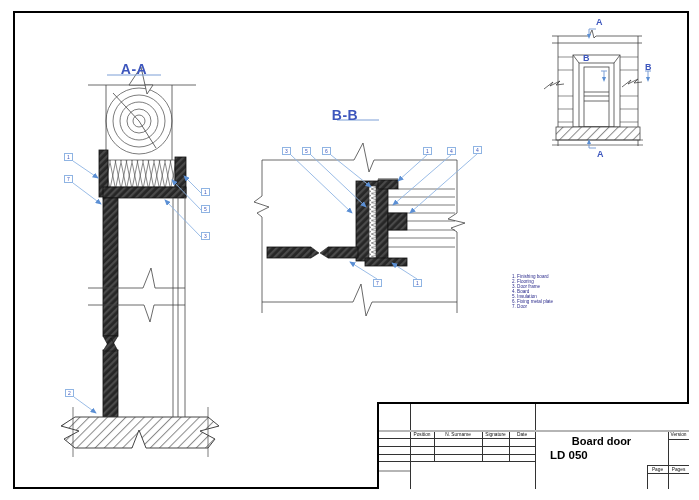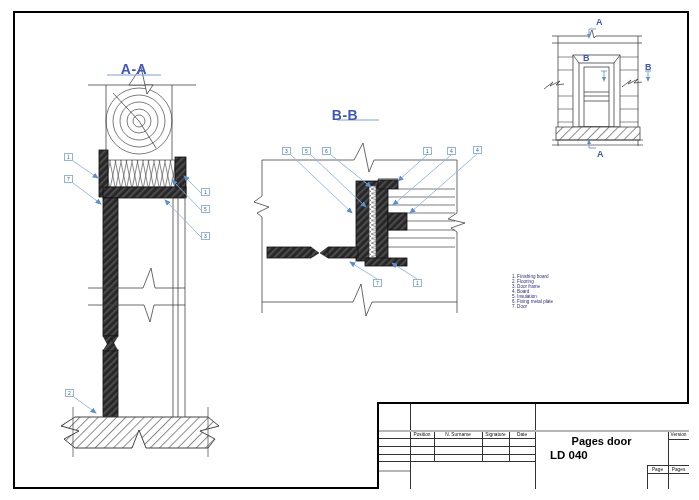--- a/index.html
+++ b/index.html
@@ -235,16 +235,16 @@
     <div class="hl" style="left:268px;top:69px;width:42px;height:1px;"></div>
     <div class="hl gray" style="left:0;top:66px;width:31px;height:2px;"></div>
 
     <div class="tb-txt" style="left:31px;top:28px;width:24px;">Position</div>
     <div class="tb-txt" style="left:55px;top:28px;width:48px;">N. Surname</div>
     <div class="tb-txt" style="left:103px;top:28px;width:27px;">Signature</div>
     <div class="tb-txt" style="left:130px;top:28px;width:26px;">Date</div>
     <div class="tb-txt" style="left:289px;top:28px;width:21px;">Version</div>
     <div class="tb-txt" style="left:268px;top:62.5px;width:21px;">Page</div>
     <div class="tb-txt" style="left:289px;top:62.5px;width:21px;">Pages</div>
-    <div class="tb-title" style="left:156px;top:31px;width:133px;text-align:center;">Pages door</div>
-    <div class="tb-title" style="left:171px;top:45px;font-size:11.5px;">LD 040</div>
+    <div class="tb-title" style="left:156px;top:31px;width:133px;text-align:center;">Board door</div>
+    <div class="tb-title" style="left:171px;top:45px;font-size:11.5px;">LD 050</div>
   </div>
 </div>
 
 </body></html>

